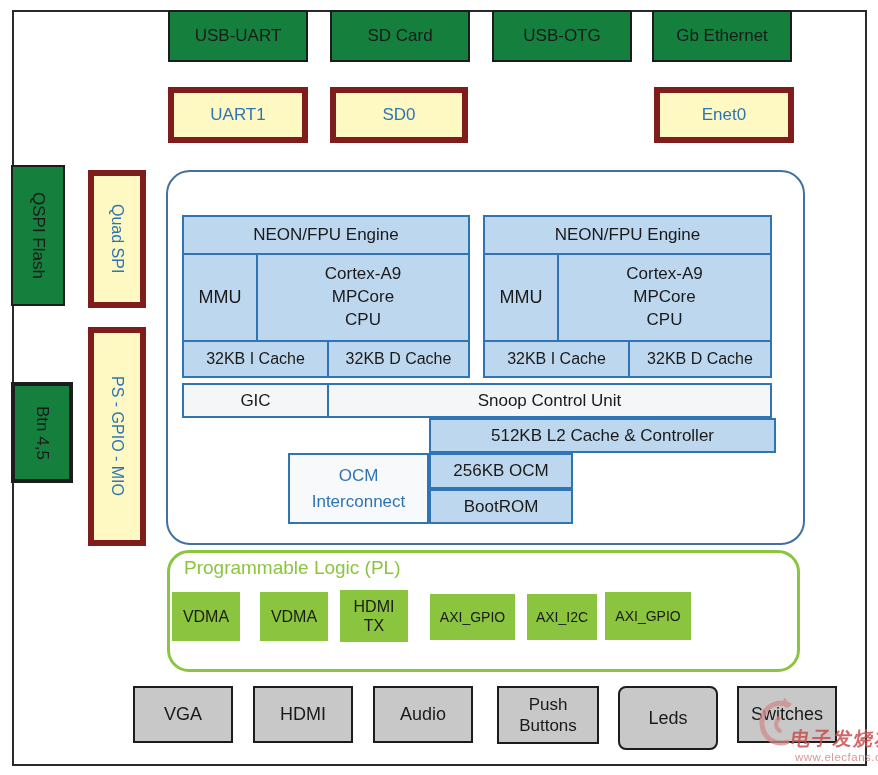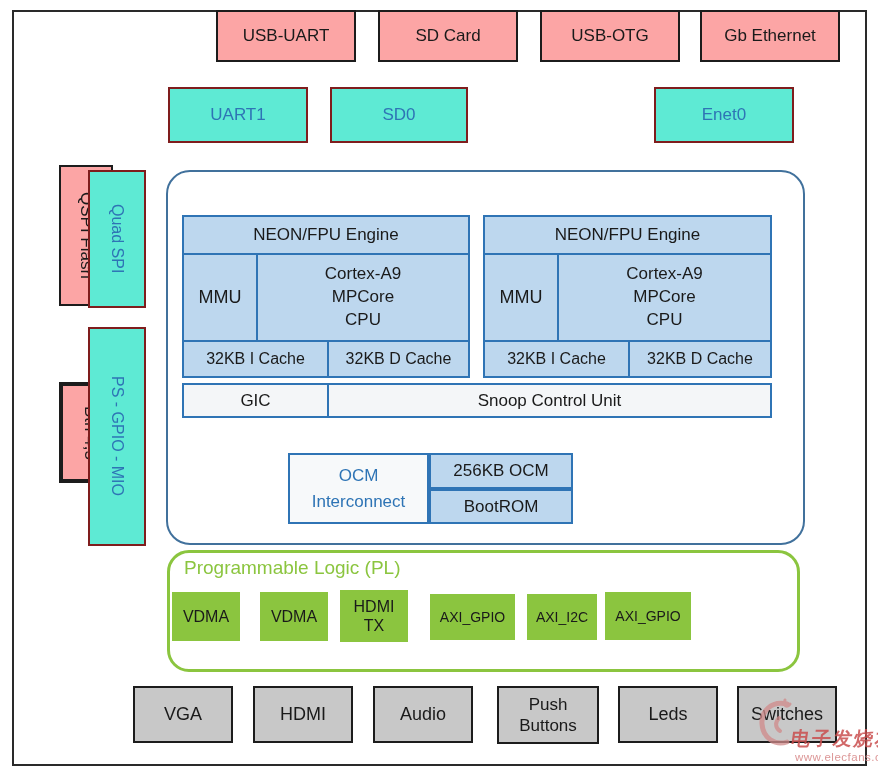--- a/index.html
+++ b/index.html
@@ -4,24 +4,24 @@
 <style>
   html,body{margin:0;padding:0;background:#ffffff;}
   .stage{
     position:relative;width:878px;height:775px;background:#ffffff;overflow:hidden;
     font-family:"Liberation Sans",sans-serif;color:#1a1a1a;
   }
   .abs{position:absolute;box-sizing:border-box;}
   .center{display:flex;align-items:center;justify-content:center;text-align:center;}
   .frame{border:2px solid #2a2a2a;}
   
-  .port{background:#fca5a5;border:2px solid #1c1c1c;font-size:17px;margin-left:48px;}
+  .port{background:#15803d;border:2px solid #1c1c1c;font-size:17px;}
   .port.thick{border-width:4px;}
   
-  .ctrl{background:#5eead4;border:2px solid #7f1d1d;color:#2e74b5;font-size:17px;}
+  .ctrl{background:#fef9c3;border:6px solid #7f1d1d;color:#2e74b5;font-size:17px;}
   
   .vtext{writing-mode:vertical-rl;}
   
   .ps-box{border:2px solid #41719c;border-radius:24px;background:transparent;}
   .region-title{font-size:19px;white-space:nowrap;}
   .ps-title{color:#31689b;}
   .cpu{background:#bdd7ee;border:2px solid #2f74b5;}
   .cpu .row-neon{position:absolute;left:0;right:0;top:0;height:36px;border-bottom:2px solid #2f74b5;display:flex;align-items:center;justify-content:center;font-size:17px;}
   .cpu .row-mid{position:absolute;left:0;right:0;top:38px;height:85px;border-bottom:2px solid #2f74b5;display:flex;}
   .cpu .mmu{width:72px;border-right:2px solid #2f74b5;display:flex;align-items:center;justify-content:center;font-size:18px;}
@@ -116,20 +116,23 @@
       <div class="icache">32KB I Cache</div>
       <div class="dcache">32KB D Cache</div>
     </div>
   </div>
 
   <div class="abs gicrow" style="left:182px;top:383px;width:590px;height:35px;">
     <div class="gic">GIC</div>
     <div class="scu">Snoop Control Unit</div>
   </div>
 
+  <div class="abs bluebox center" style="left:429px;top:418px;width:347px;height:35px;">
+      <span>512KB L2 Cache &amp; Controller</span>
+    </div>
 
   <div class="abs ocmint center" style="left:288px;top:453px;width:141px;height:71px;"><span style="white-space:pre-line;text-align:center;">OCM
 Interconnect</span></div>
   <div class="abs bluebox center" style="left:429px;top:453px;width:144px;height:36px;">
       <span>256KB OCM</span>
     </div>
   <div class="abs bluebox center" style="left:429px;top:489px;width:144px;height:35px;">
       <span>BootROM</span>
     </div>
 
@@ -142,21 +145,21 @@
 TX</span></div>
   <div class="abs plb small center" style="left:430px;top:594px;width:85px;height:46px;"><span>AXI_GPIO</span></div>
   <div class="abs plb small center" style="left:527px;top:594px;width:70px;height:46px;"><span>AXI_I2C</span></div>
   <div class="abs plb small center" style="left:605px;top:592px;width:86px;height:48px;"><span>AXI_GPIO</span></div>
 
   <div class="abs bport center" style="left:133px;top:686px;width:100px;height:57px;"><span>VGA</span></div>
   <div class="abs bport center" style="left:253px;top:686px;width:100px;height:57px;"><span>HDMI</span></div>
   <div class="abs bport center" style="left:497px;top:686px;width:102px;height:58px;font-size:17px;"><span style="white-space:pre-line;text-align:center;">Push
 Buttons</span></div>
   <div class="abs bport center" style="left:373px;top:686px;width:100px;height:57px;"><span>Audio</span></div>
-  <div class="abs bport center" style="left:618px;top:686px;width:100px;height:57px;"><span>Leds</span></div>
+  <div class="abs bport center" style="left:618px;top:686px;width:100px;height:64px;border-radius:8px;"><span>Leds</span></div>
   <div class="abs bport center" style="left:737px;top:686px;width:100px;height:57px;"><span>Switches</span></div>
 
   <div class="abs wm" style="left:755px;top:690px;width:123px;height:85px;">
     <svg width="40" height="52" viewBox="0 0 40 52" style="position:absolute;left:2px;top:8px;opacity:.75;">
       <path d="M30,6 C14,2 4,14 5,26 C6,40 18,48 30,44" fill="none" stroke="#d08a8a" stroke-width="5" stroke-linecap="round"></path>
       <path d="M22,20 C18,24 18,30 23,33" fill="none" stroke="#d08a8a" stroke-width="4" stroke-linecap="round"></path>
       <path d="M28,2 C26,8 30,10 33,6" fill="none" stroke="#d08a8a" stroke-width="3" stroke-linecap="round"></path>
     </svg>
     <div class="wm-name">电子发烧友</div>
     <div class="wm-url">www.elecfans.com</div>

